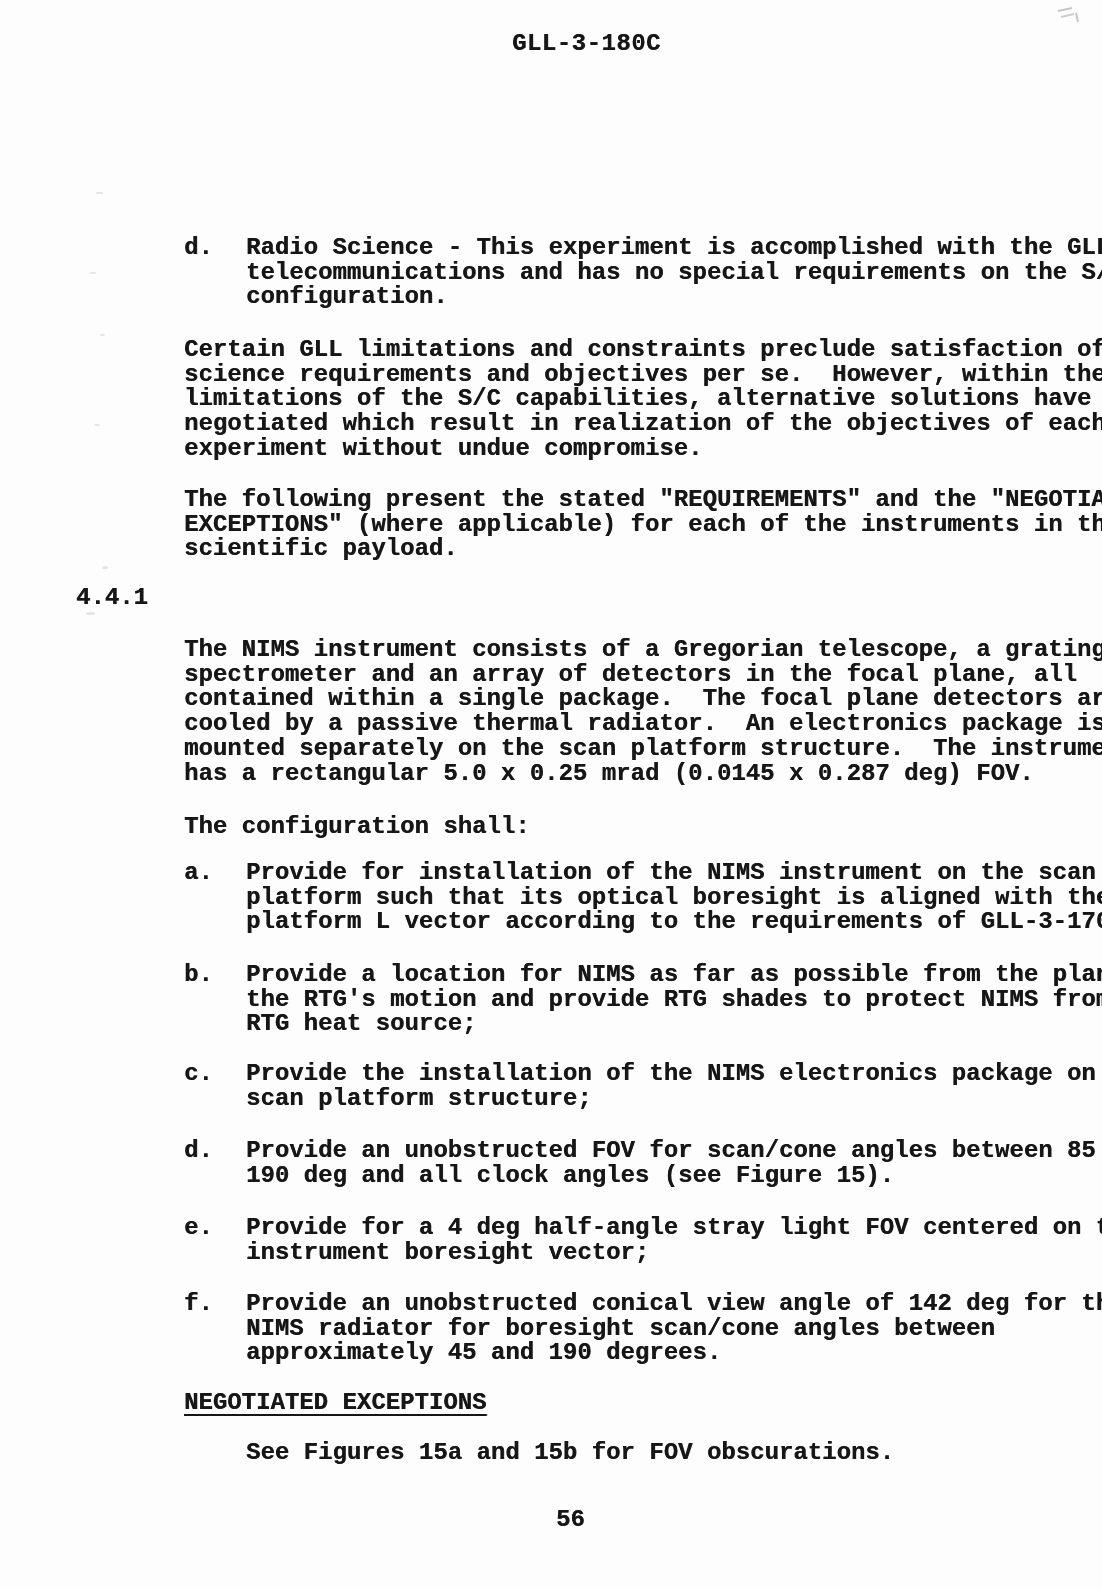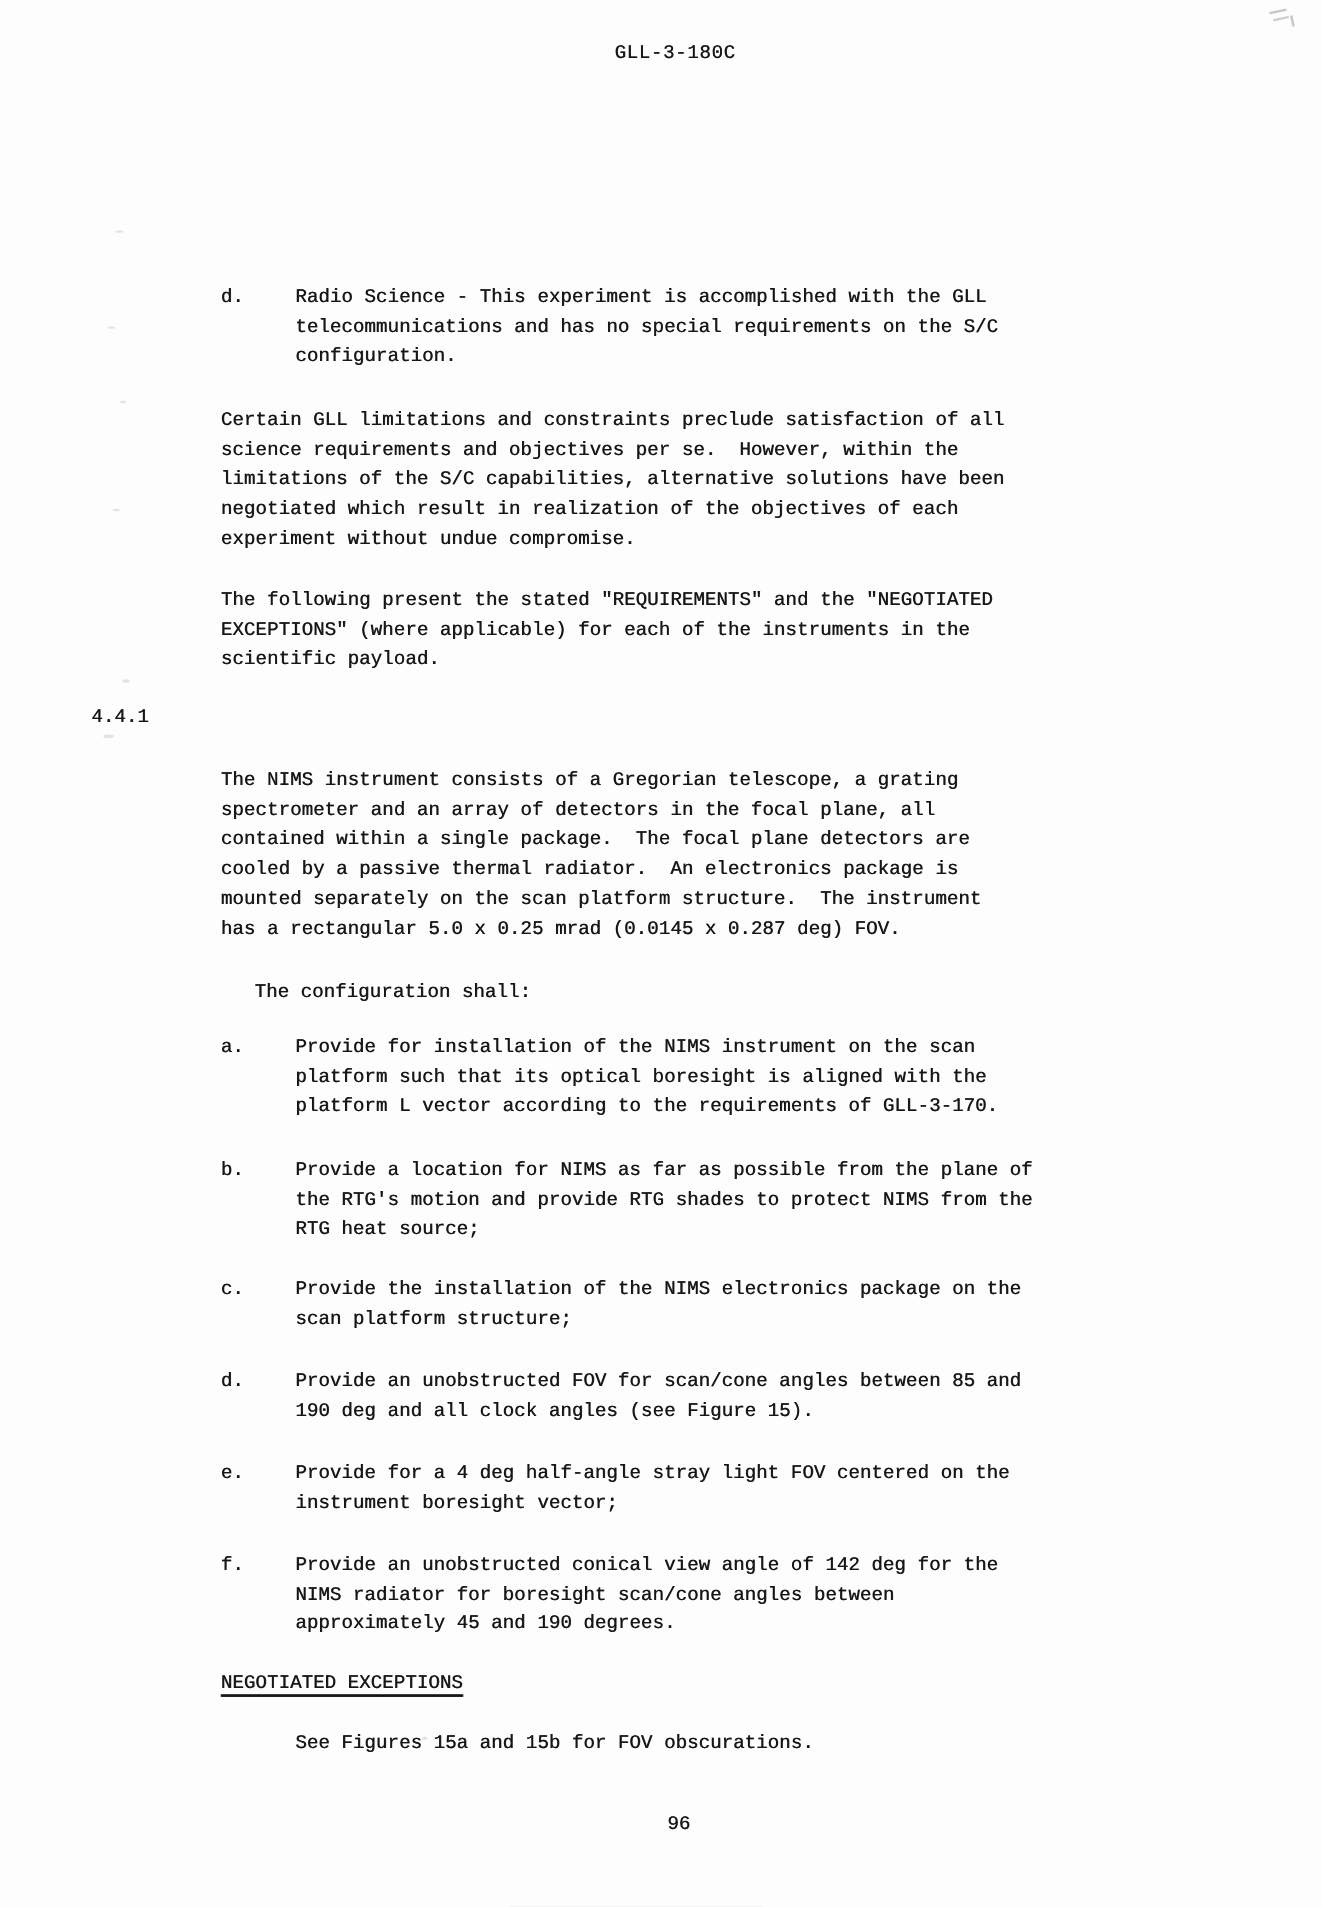--- a/index.html
+++ b/index.html
@@ -12,24 +12,25 @@
     width: 1102px;
     height: 1589px;
     margin: 0 auto;
     background: #fdfdfd;
     overflow: hidden;
     font-family: "Liberation Mono", "DejaVu Sans Mono", monospace;
     color: #161616;
   }
   .txt {
     position: absolute;
-    font-size: 16px;
+    font-size: 24px;
     line-height: 24.7px;
     white-space: pre;
     text-shadow: 0.4px 0 0 rgba(20,20,20,0.85);
+    font-weight: bold;
   }
   .hang { display: flex; }
   .hang .label {
     flex: 0 0 62px;
     width: 62px;
   }
   .section-row { display: flex; }
   .section-row .sec-num {
     flex: 0 0 108px;
     width: 108px;
@@ -100,21 +101,21 @@
     <span class="sec-num">4.4.1</span>
   </div>
 
   <div class="txt" style="left:184px; top:638px;">The NIMS instrument consists of a Gregorian telescope, a grating
 spectrometer and an array of detectors in the focal plane, all
 contained within a single package.  The focal plane detectors are
 cooled by a passive thermal radiator.  An electronics package is
 mounted separately on the scan platform structure.  The instrument
 has a rectangular 5.0 x 0.25 mrad (0.0145 x 0.287 deg) FOV.</div>
 
-  <div class="txt" style="left:184px; top:815px;margin-left:28px;">The configuration shall:</div>
+  <div class="txt" style="left:184px; top:815px;">The configuration shall:</div>
 
   <div class="txt hang" style="left:184px; top:861px;">
     <span class="label">a.</span>
     <span>Provide for installation of the NIMS instrument on the scan
 platform such that its optical boresight is aligned with the
 platform L vector according to the requirements of GLL-3-170.</span>
   </div>
 
   <div class="txt hang" style="left:184px; top:963px;">
     <span class="label">b.</span>
@@ -145,15 +146,15 @@
     <span class="label">f.</span>
     <span>Provide an unobstructed conical view angle of 142 deg for the
 NIMS radiator for boresight scan/cone angles between
 approximately 45 and 190 degrees.</span>
   </div>
 
   <div class="txt underlined" style="left:184px; top:1391px;">NEGOTIATED EXCEPTIONS</div>
 
   <div class="txt" style="left:246px; top:1441px;">See Figures 15a and 15b for FOV obscurations.</div>
 
-  <div class="txt" style="left:556px; top:1508px;">96</div>
+  <div class="txt" style="left:556px; top:1508px;">56</div>
 
 </div>
 
 </body></html>

